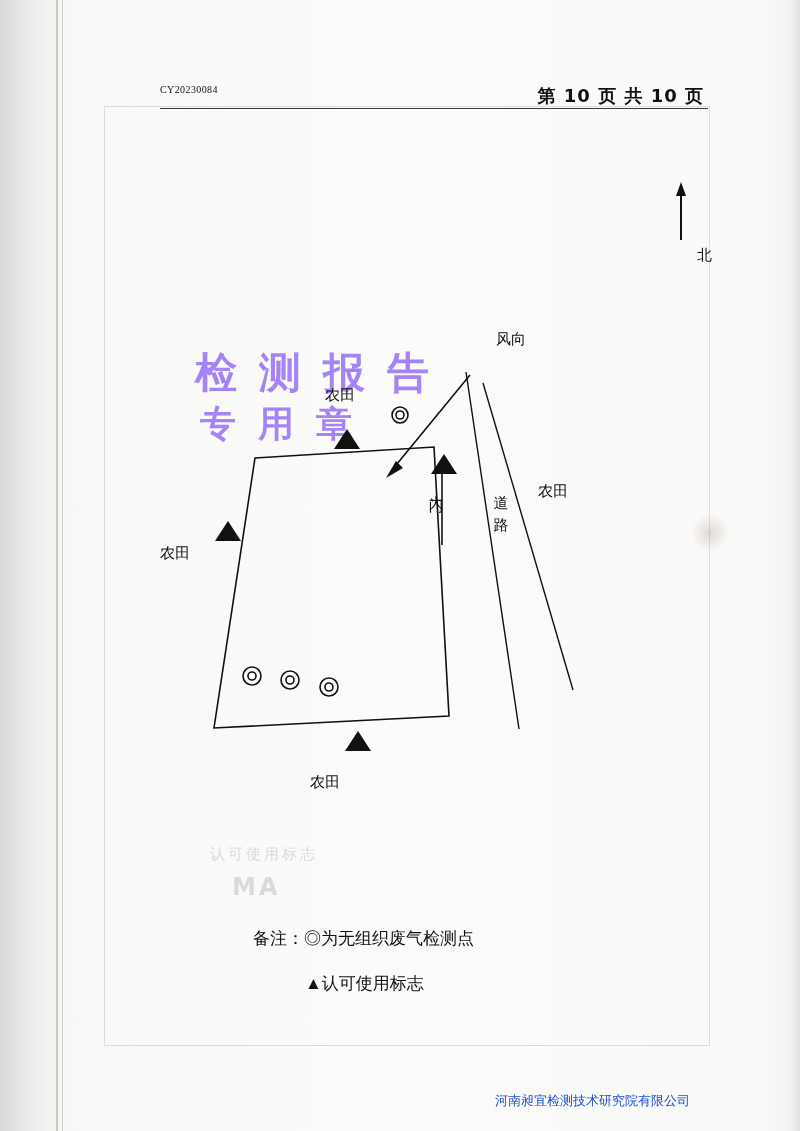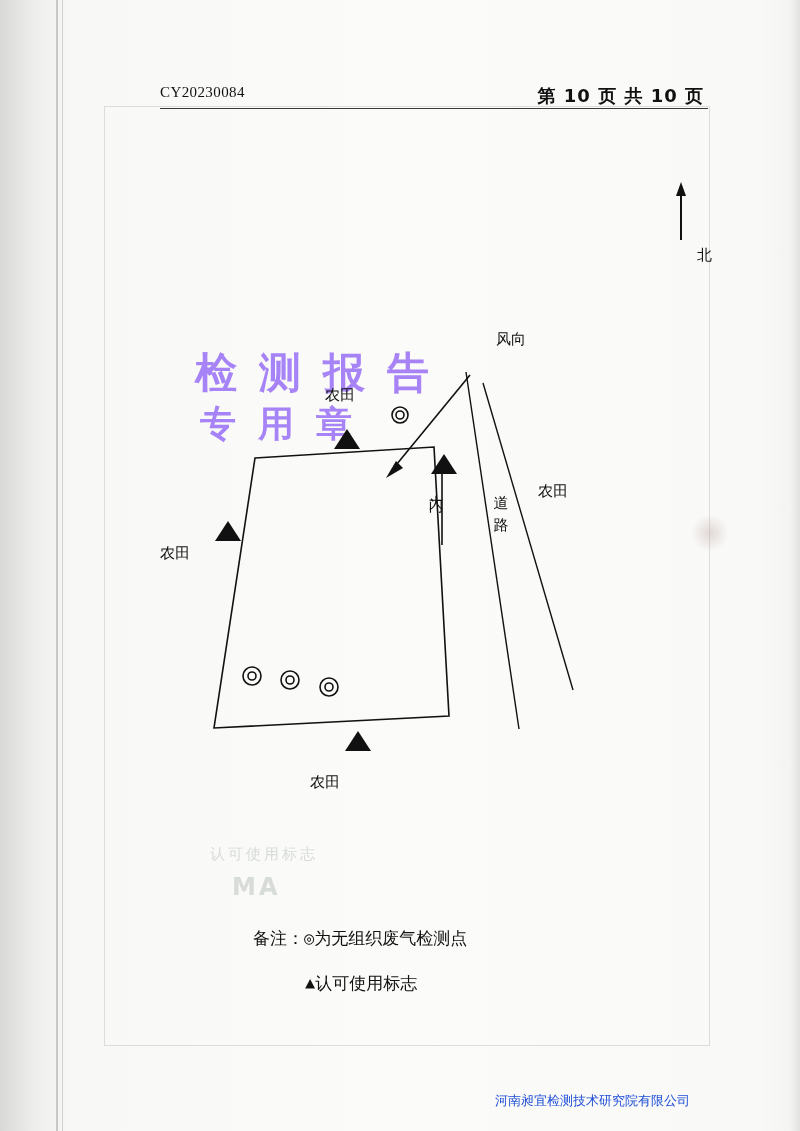--- a/index.html
+++ b/index.html
@@ -54,21 +54,21 @@
   
   .hdr-line {
     position: absolute;
     left: 160px; top: 108px;
     width: 548px; height: 1px;
     background: #3a3a3a;
   }
   .doc-code {
     position: absolute;
     left: 160px; top: 84px;
-    font-size: 15px;
+    font-size: 10px;
     letter-spacing: .4px;
     font-family: "Liberation Serif", serif;
   }
   .page-num {
     position: absolute;
     right: 96px; top: 84px;
     font-size: 18px;
     font-weight: bold;
     letter-spacing: 1px;
     font-family: "DejaVu Sans", sans-serif;
@@ -137,21 +137,21 @@
     color: #111;
     writing-mode: vertical-rl;
     text-orientation: upright;
     letter-spacing: 2px;
   }
 
   
   .legend-row {
     position: absolute;
     font-size: 17px;
-    font-family: Liberation Mono, monospace;
+    font-family: Liberation Sans, sans-serif;
     color: #111;
     white-space: nowrap;
     text-align: center;
   }
   .legend-note { left: 253px; top: 927px; }
   .legend-row2 { left: 305px; top: 972px; }
 
   .footer {
     position: absolute;
     right: 110px; top: 1092px;

